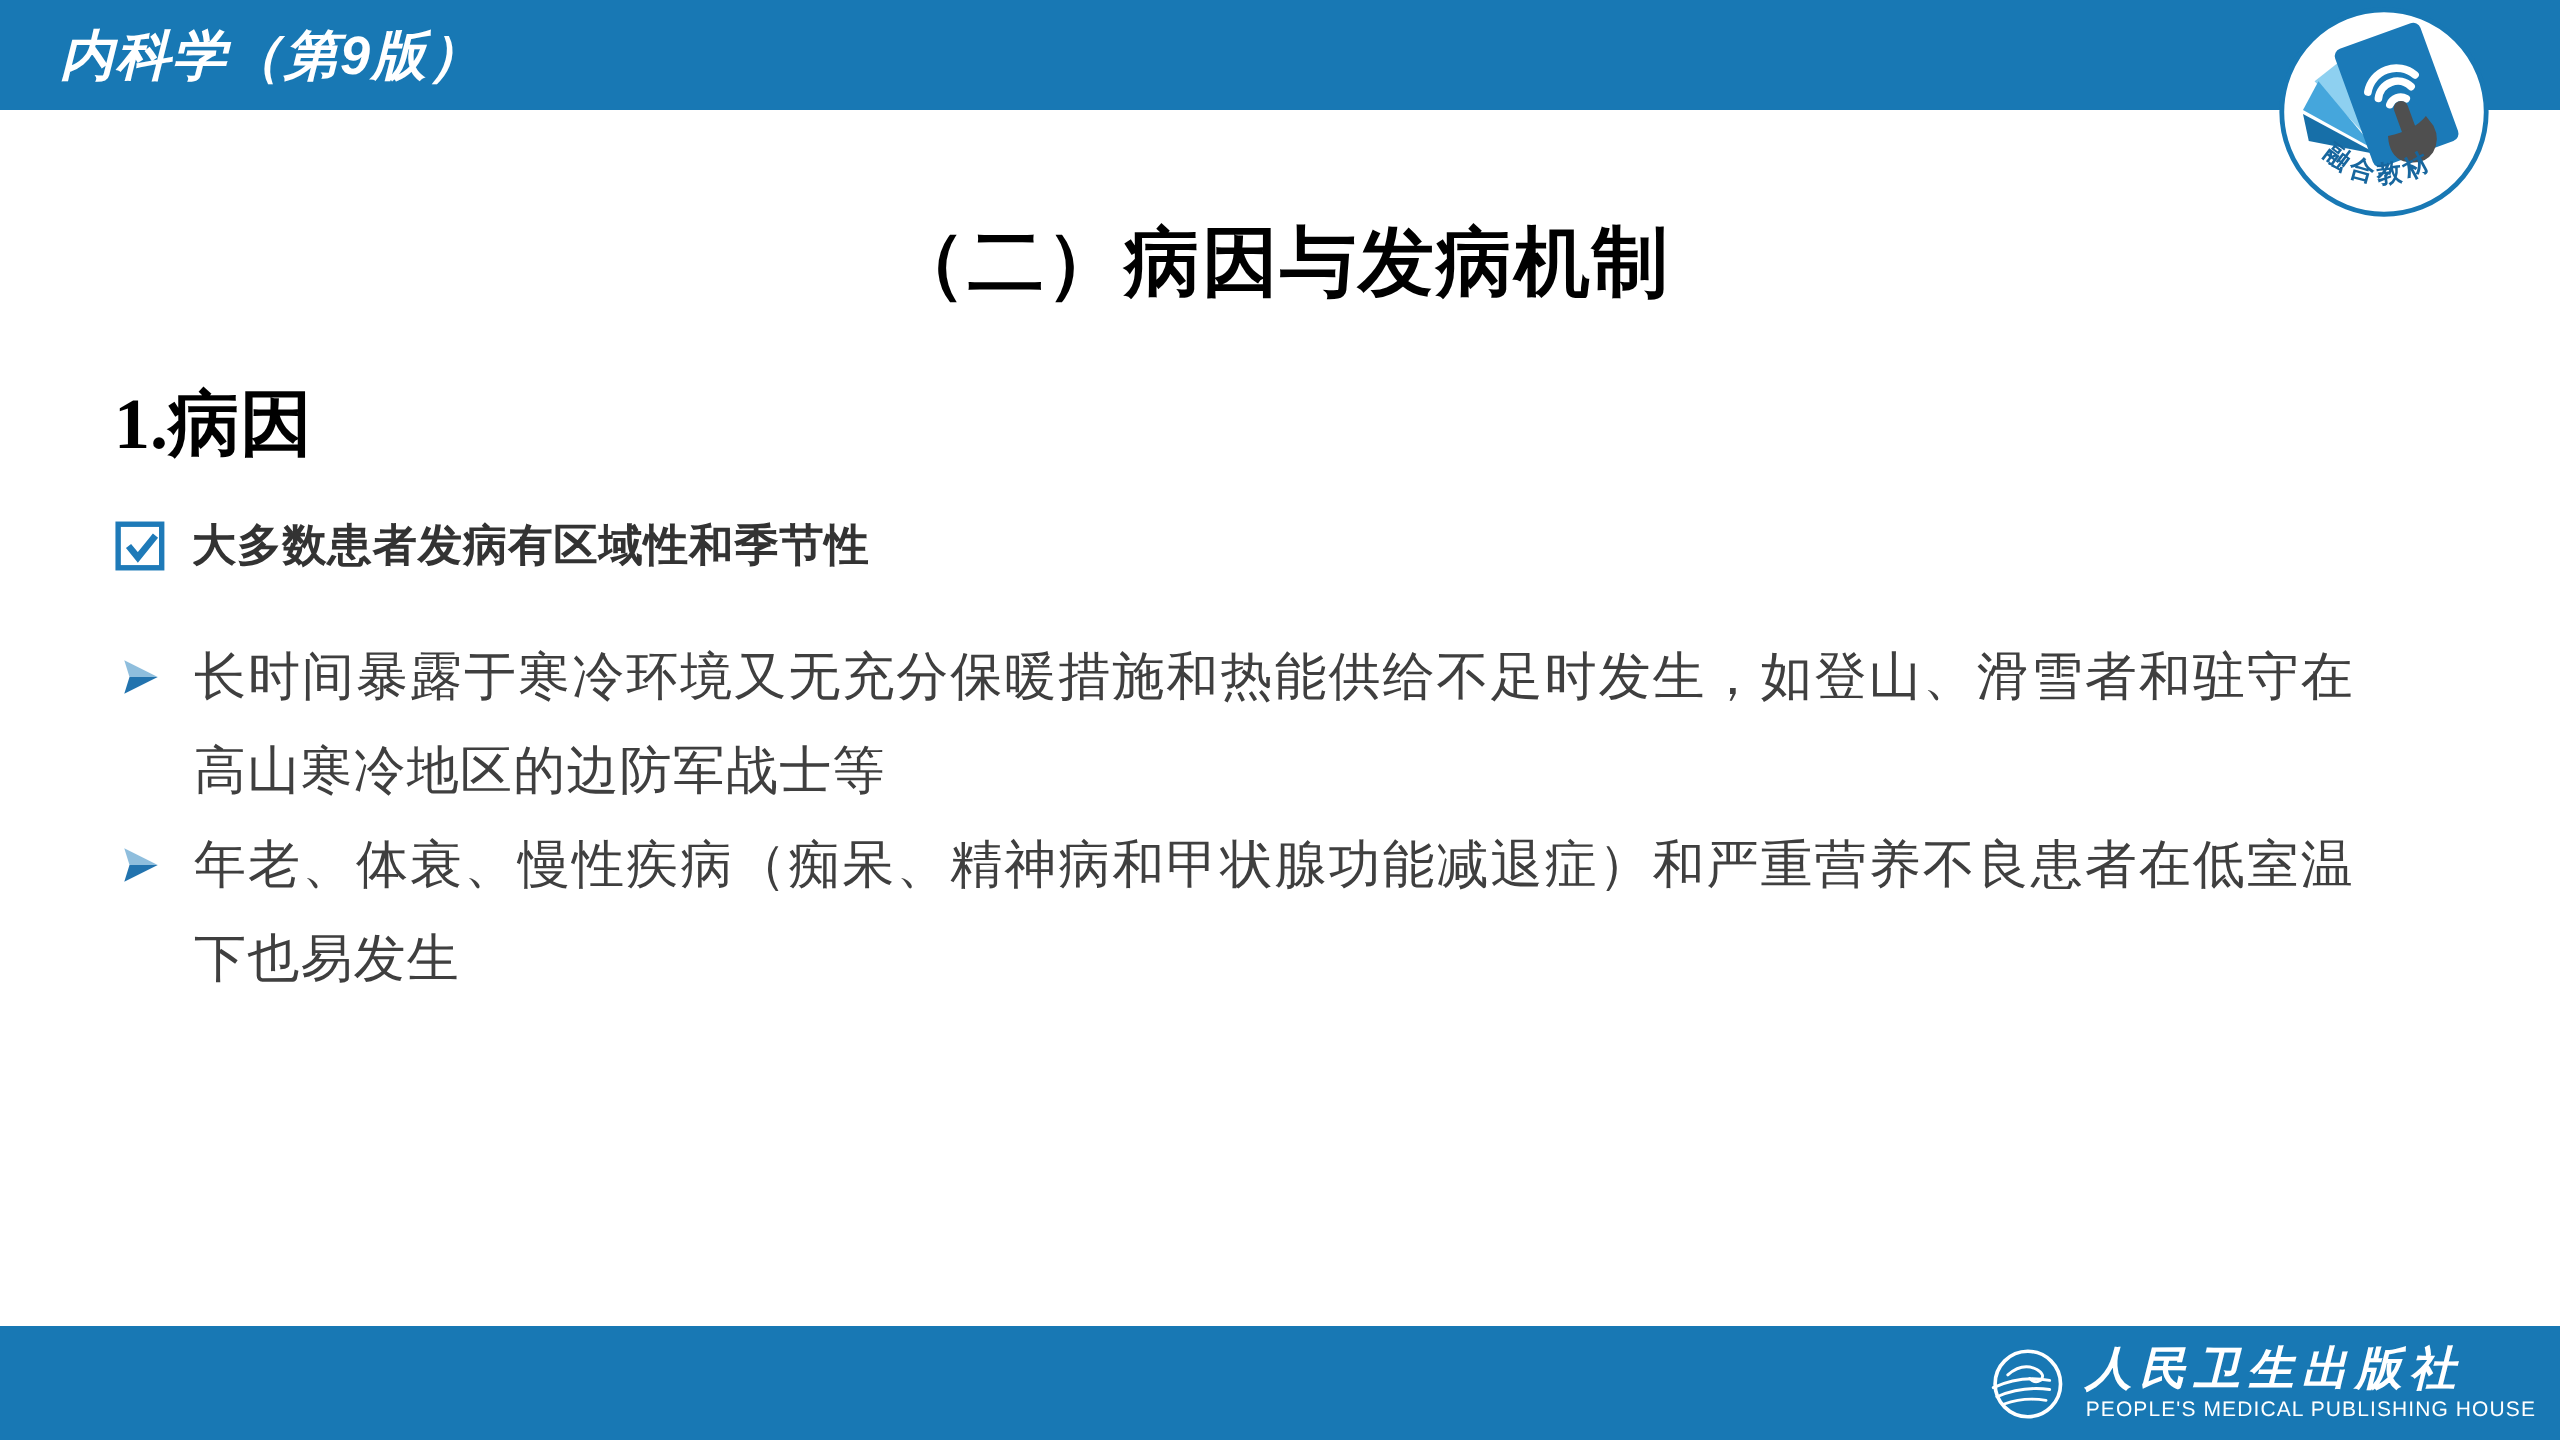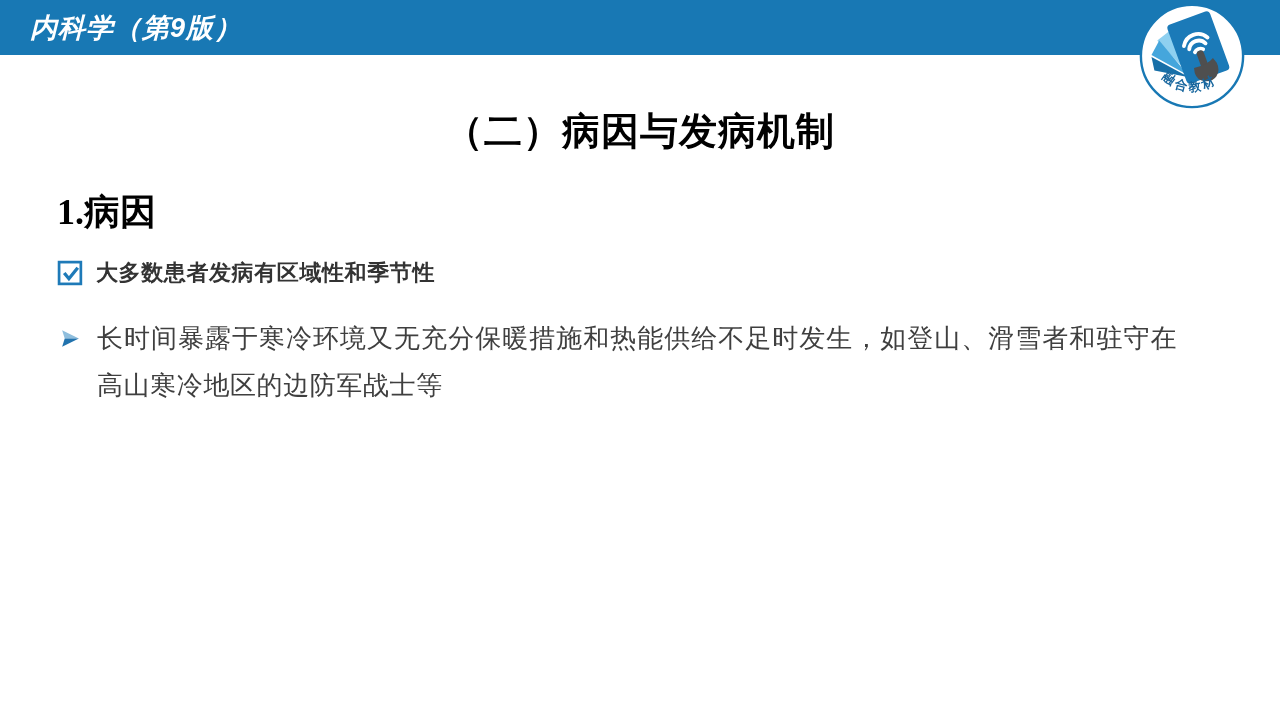--- a/index.html
+++ b/index.html
@@ -192,18 +192,44 @@
     <div class="bullet">
       <div class="bullet-icon">
         <svg width="23" height="23" viewBox="0 0 22 22">
           <path d="M3 3 L19 11 L5.5 11 Z" fill="#8FBEDD"></path>
           <path d="M5.5 11 L19 11 L3 19 Z" fill="#2273AE"></path>
         </svg>
       </div>
       <div class="bullet-text">长时间暴露于寒冷环境又无充分保暖措施和热能供给不足时发生，如登山、滑雪者和驻守在高山寒冷地区的边防军战士等</div>
     </div>
 
-
-
-  </div>
-
+    <div class="bullet">
+      <div class="bullet-icon">
+        <svg width="23" height="23" viewBox="0 0 22 22">
+          <path d="M3 3 L19 11 L5.5 11 Z" fill="#8FBEDD"></path>
+          <path d="M5.5 11 L19 11 L3 19 Z" fill="#2273AE"></path>
+        </svg>
+      </div>
+      <div class="bullet-text">年老、体衰、慢性疾病（痴呆、精神病和甲状腺功能减退症）和严重营养不良患者在低室温下也易发生</div>
+    </div>
+
+
+  </div>
+
+  <div class="footer-bar">
+    <div class="publisher">
+      <svg class="publisher-emblem" viewBox="0 0 44 44">
+        <circle cx="23" cy="22" r="18" fill="none" stroke="#ffffff" stroke-width="2"></circle>
+        <g stroke="#ffffff" stroke-width="1.6" fill="none" stroke-linecap="round">
+          <path d="M12 17 q8 -7 16 -3 q5 3 2 6 q-3 2 -6 -1"></path>
+          <path d="M4 24 q15 -7 31 -4"></path>
+          <path d="M6 29 q14 -6 29 -4"></path>
+          <path d="M10 33 q11 -4 23 -2"></path>
+        </g>
+      </svg>
+      <div class="publisher-textblock">
+        <div class="publisher-zh">人民卫生出版社</div>
+        <div class="publisher-en">PEOPLE'S MEDICAL PUBLISHING HOUSE</div>
+      </div>
+    </div>
+  </div>
 
 </div>
 
 </body></html>

